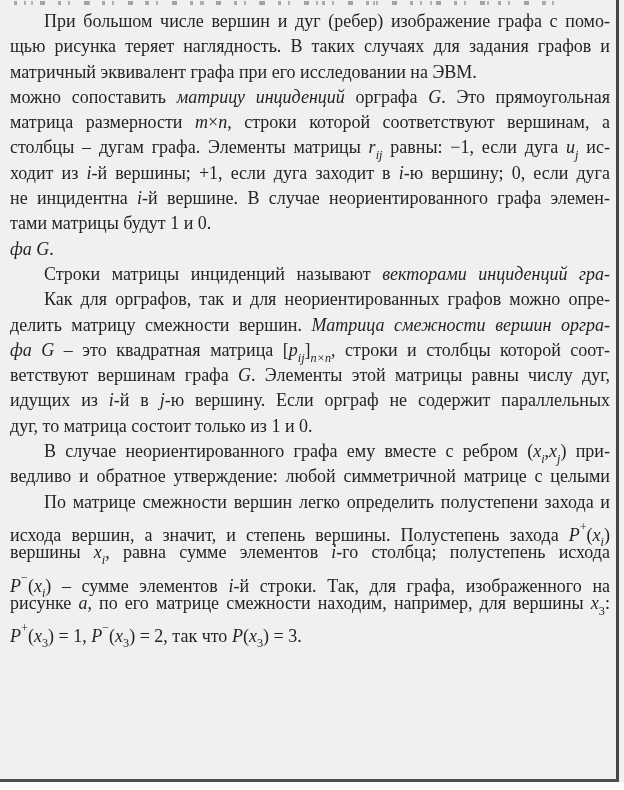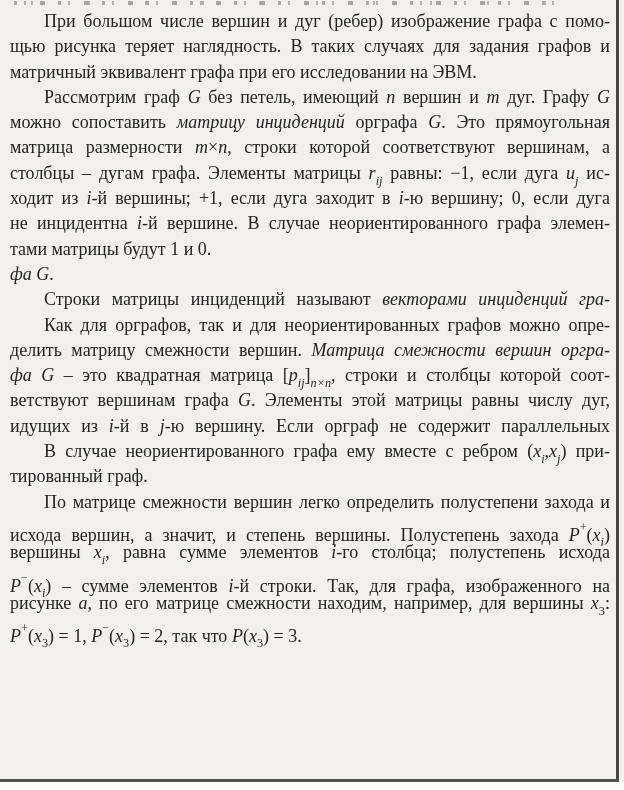--- a/index.html
+++ b/index.html
@@ -66,36 +66,36 @@
 </style>
 </head>
 <body>
 
 <div class="page">
   <div class="clipped-line"></div>
   <div class="text-column" style="color: rgb(36, 36, 36);">
       <div class="line ind"><span>При большом числе вершин и дуг (ребер) изображение графа с помо-</span></div>
       <div class="line"><span>щью рисунка теряет наглядность. В таких случаях для задания графов и</span></div>
       <div class="line last"><span>матричный эквивалент графа при его исследовании на ЭВМ.</span></div>
-      <div class="line ind"><span>Рассмотрим граф </span><span class="i">G</span><span> без петель, имеющий </span><span class="i">n</span><span> вершин и </span><span class="i">m</span><span> дуг. Графу </span><span class="i">G</span></div>
       <div class="line"><span>можно сопоставить </span><span class="i">матрицу инциденций</span><span> орграфа </span><span class="i">G</span><span>. Это прямоугольная</span></div>
       <div class="line"><span>матрица размерности </span><span class="i">m</span><span>×</span><span class="i">n</span><span>, строки которой соответствуют вершинам, а</span></div>
       <div class="line"><span>столбцы – дугам графа. Элементы матрицы </span><span class="i">r</span><span class="i sub">ij</span><span> равны: −1, если дуга </span><span class="i">u</span><span class="i sub">j</span><span> ис-</span></div>
       <div class="line"><span>ходит из </span><span class="i">i</span><span>-й вершины; +1, если дуга заходит в </span><span class="i">i</span><span>-ю вершину; 0, если дуга</span></div>
       <div class="line"><span>не инцидентна </span><span class="i">i</span><span>-й вершине. В случае неориентированного графа элемен-</span></div>
       <div class="line last"><span>тами матрицы будут 1 и 0.</span></div>
       <div class="line last"><span class="i">фа G</span><span>.</span></div>
       <div class="line ind"><span>Строки матрицы инциденций называют </span><span class="i">векторами инциденций гра-</span></div>
       <div class="line ind"><span>Как для орграфов, так и для неориентированных графов можно опре-</span></div>
       <div class="line"><span>делить матрицу смежности вершин. </span><span class="i">Матрица смежности вершин оргра-</span></div>
       <div class="line"><span class="i">фа G</span><span> – это квадратная матрица [</span><span class="i">p</span><span class="i sub">ij</span><span>]</span><span class="i sub">n×n</span><span>, строки и столбцы которой соот-</span></div>
       <div class="line"><span>ветствуют вершинам графа </span><span class="i">G</span><span>. Элементы этой матрицы равны числу дуг,</span></div>
       <div class="line"><span>идущих из </span><span class="i">i</span><span>-й в </span><span class="i">j</span><span>-ю вершину. Если орграф не содержит параллельных</span></div>
+      <div class="line last"><span>дуг, то матрица состоит только из 1 и 0.</span></div>
       <div class="line ind"><span>В случае неориентированного графа ему вместе с ребром (</span><span class="i">x</span><span class="i sub">i</span><span>,</span><span class="i">x</span><span class="i sub">j</span><span>) при-</span></div>
-      <div class="line last"><span>тированный граф.</span></div>
+      <div class="line"><span>ведливо и обратное утверждение: любой симметричной матрице с целыми</span></div>
       <div class="line ind"><span>По матрице смежности вершин легко определить полустепени захода и</span></div>
       <div class="line"><span>исхода вершин, а значит, и степень вершины. Полустепень захода </span><span class="i">P</span><span class="sup">+</span><span>(</span><span class="i">x</span><span class="i sub">i</span><span>)</span></div>
       <div class="line"><span>вершины </span><span class="i">x</span><span class="i sub">i</span><span>, равна сумме элементов </span><span class="i">i</span><span>-го столбца; полустепень исхода</span></div>
       <div class="line"><span class="i">P</span><span class="sup">−</span><span>(</span><span class="i">x</span><span class="i sub">i</span><span>) – сумме элементов </span><span class="i">i</span><span>-й строки. Так, для графа, изображенного на</span></div>
       <div class="line"><span>рисунке </span><span class="i">а</span><span>, по его матрице смежности находим, например, для вершины </span><span class="i">x</span><span class="sub">3</span><span>:</span></div>
       <div class="line last"><span class="i">P</span><span class="sup">+</span><span>(</span><span class="i">x</span><span class="sub">3</span><span>) = 1,  </span><span class="i">P</span><span class="sup">−</span><span>(</span><span class="i">x</span><span class="sub">3</span><span>) = 2, так что </span><span class="i">P</span><span>(</span><span class="i">x</span><span class="sub">3</span><span>) = 3.</span></div>
     </div>
   <div class="edge-right"></div>
   <div class="edge-bottom"></div>
   <div class="bottom-margin"></div>

